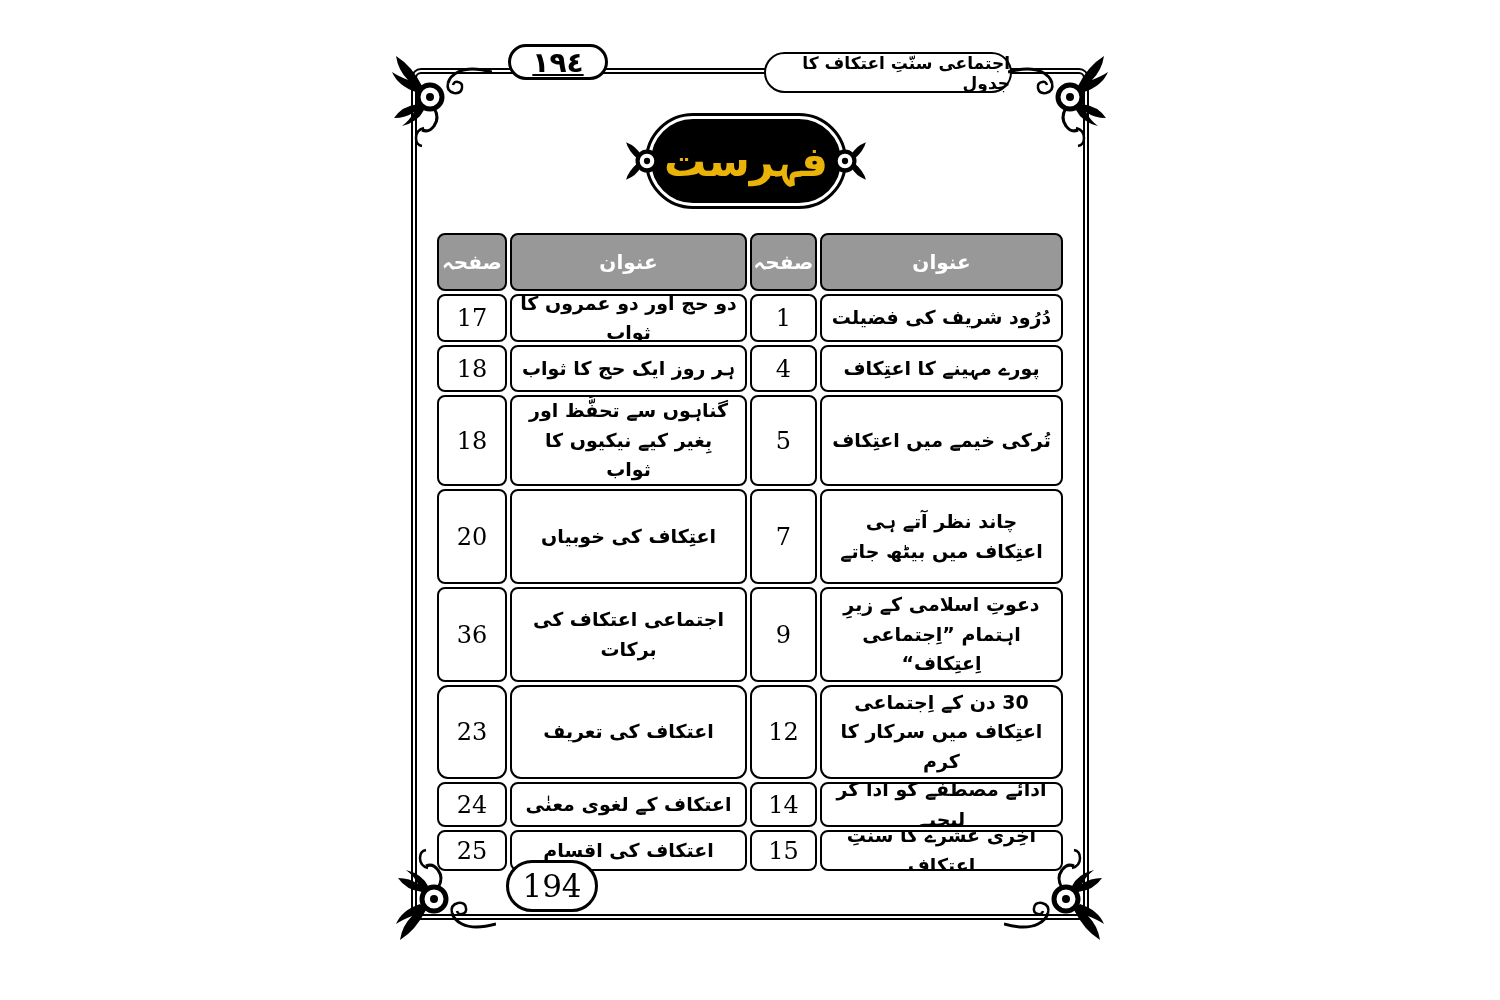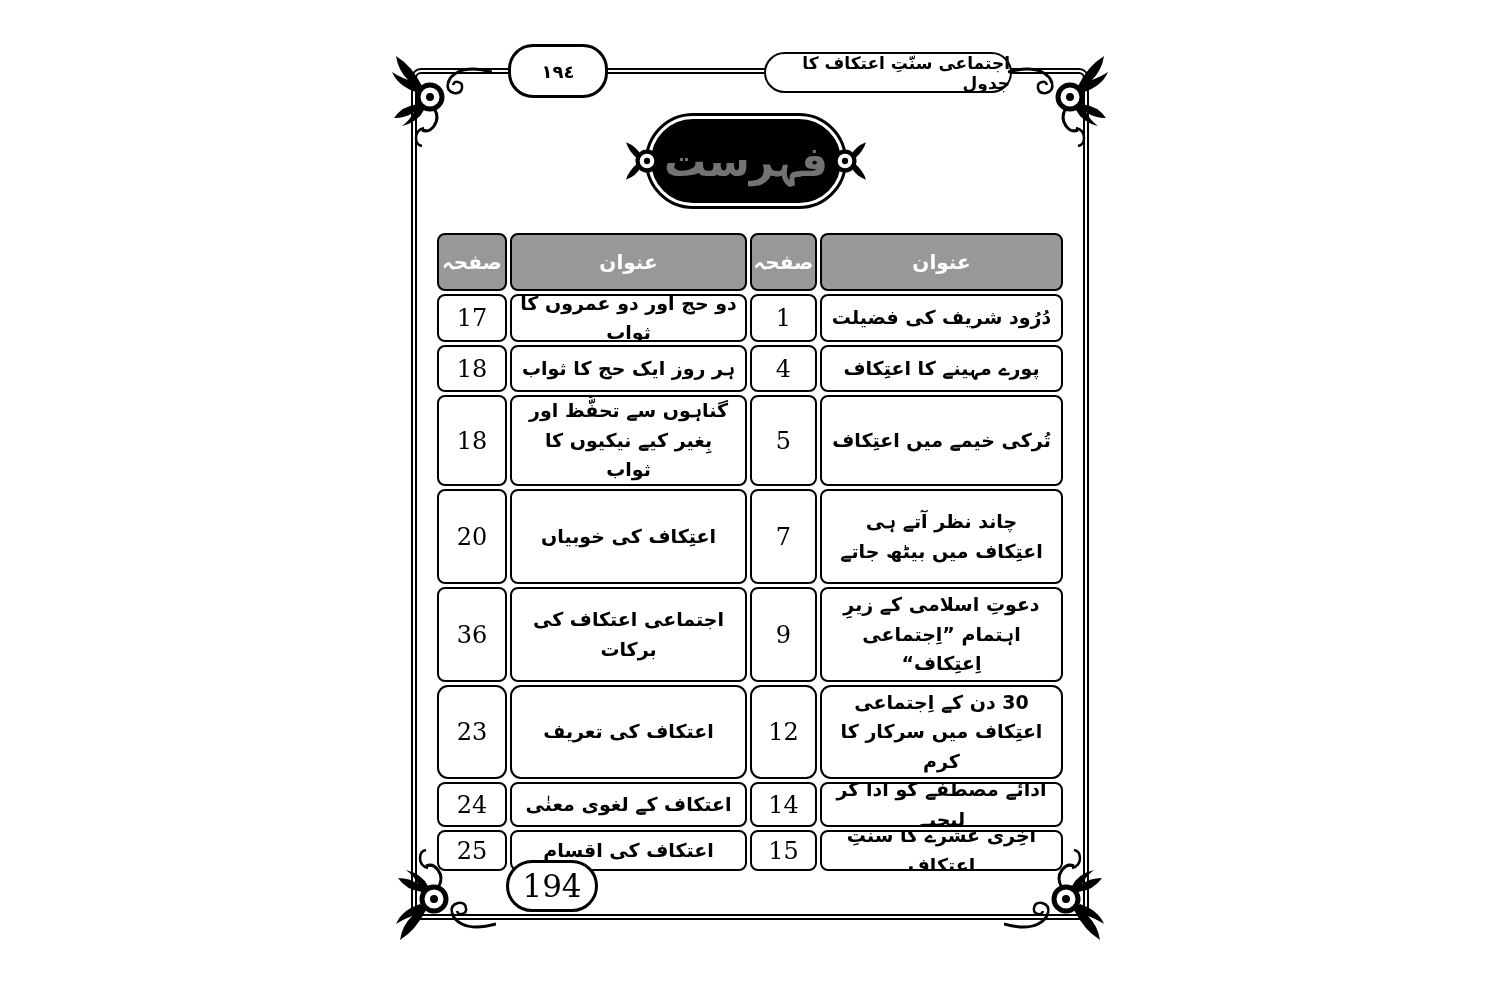--- a/index.html
+++ b/index.html
@@ -16,31 +16,31 @@
   .corner.tl { left: 392px; top: 50px; }
   .corner.tr { left: 1008px; top: 50px; transform: scaleX(-1); }
   .corner.bl { left: 396px; top: 846px; transform: scaleY(-1); }
   .corner.br { left: 1004px; top: 846px; transform: scale(-1,-1); }
 
   
   .pill {
     position: absolute; background: #fff; border: 3px solid #000;
     display: flex; align-items: center; justify-content: center; z-index: 3;
   }
-  .top-num { left: 508px; top: 44px; width: 100px; height: 54px; border-radius: 25px;
-             font-size: 18px; font-weight: bold; }
+  .top-num { left: 508px; top: 44px; width: 100px; height: 36px; border-radius: 25px;
+             font-size: 28px; font-weight: bold; text-decoration: underline; }
   .book-title-box { left: 764px; top: 52px; width: 248px; height: 41px; border-radius: 21px;
              border-width: 2.5px; font-size: 17px; font-weight: bold; direction: rtl; }
   .bottom-num { left: 506px; top: 860px; width: 92px; height: 52px; border-radius: 26px;
              font-family: "DejaVu Serif", serif; font-size: 31px; }
 
   
   .fehrist {
     position: absolute; left: 648px; top: 116px; width: 196px; height: 90px;
-    background: #000; color: #737373; border: 3px solid #fff; outline: 3px solid #000;
+    background: #000; color: #eab308; border: 3px solid #fff; outline: 3px solid #000;
     border-radius: 48px; display: flex; align-items: center; justify-content: center;
     font-size: 42px; font-weight: bold; z-index: 3; direction: rtl;
   }
   .badge-orn { position: absolute; width: 46px; height: 46px; z-index: 5; }
   .badge-orn.l { left: 624px; top: 138px; }
   .badge-orn.r { left: 822px; top: 138px; }
 
   
   .toc {
     position: absolute; left: 437px; top: 233px; width: 626px;

